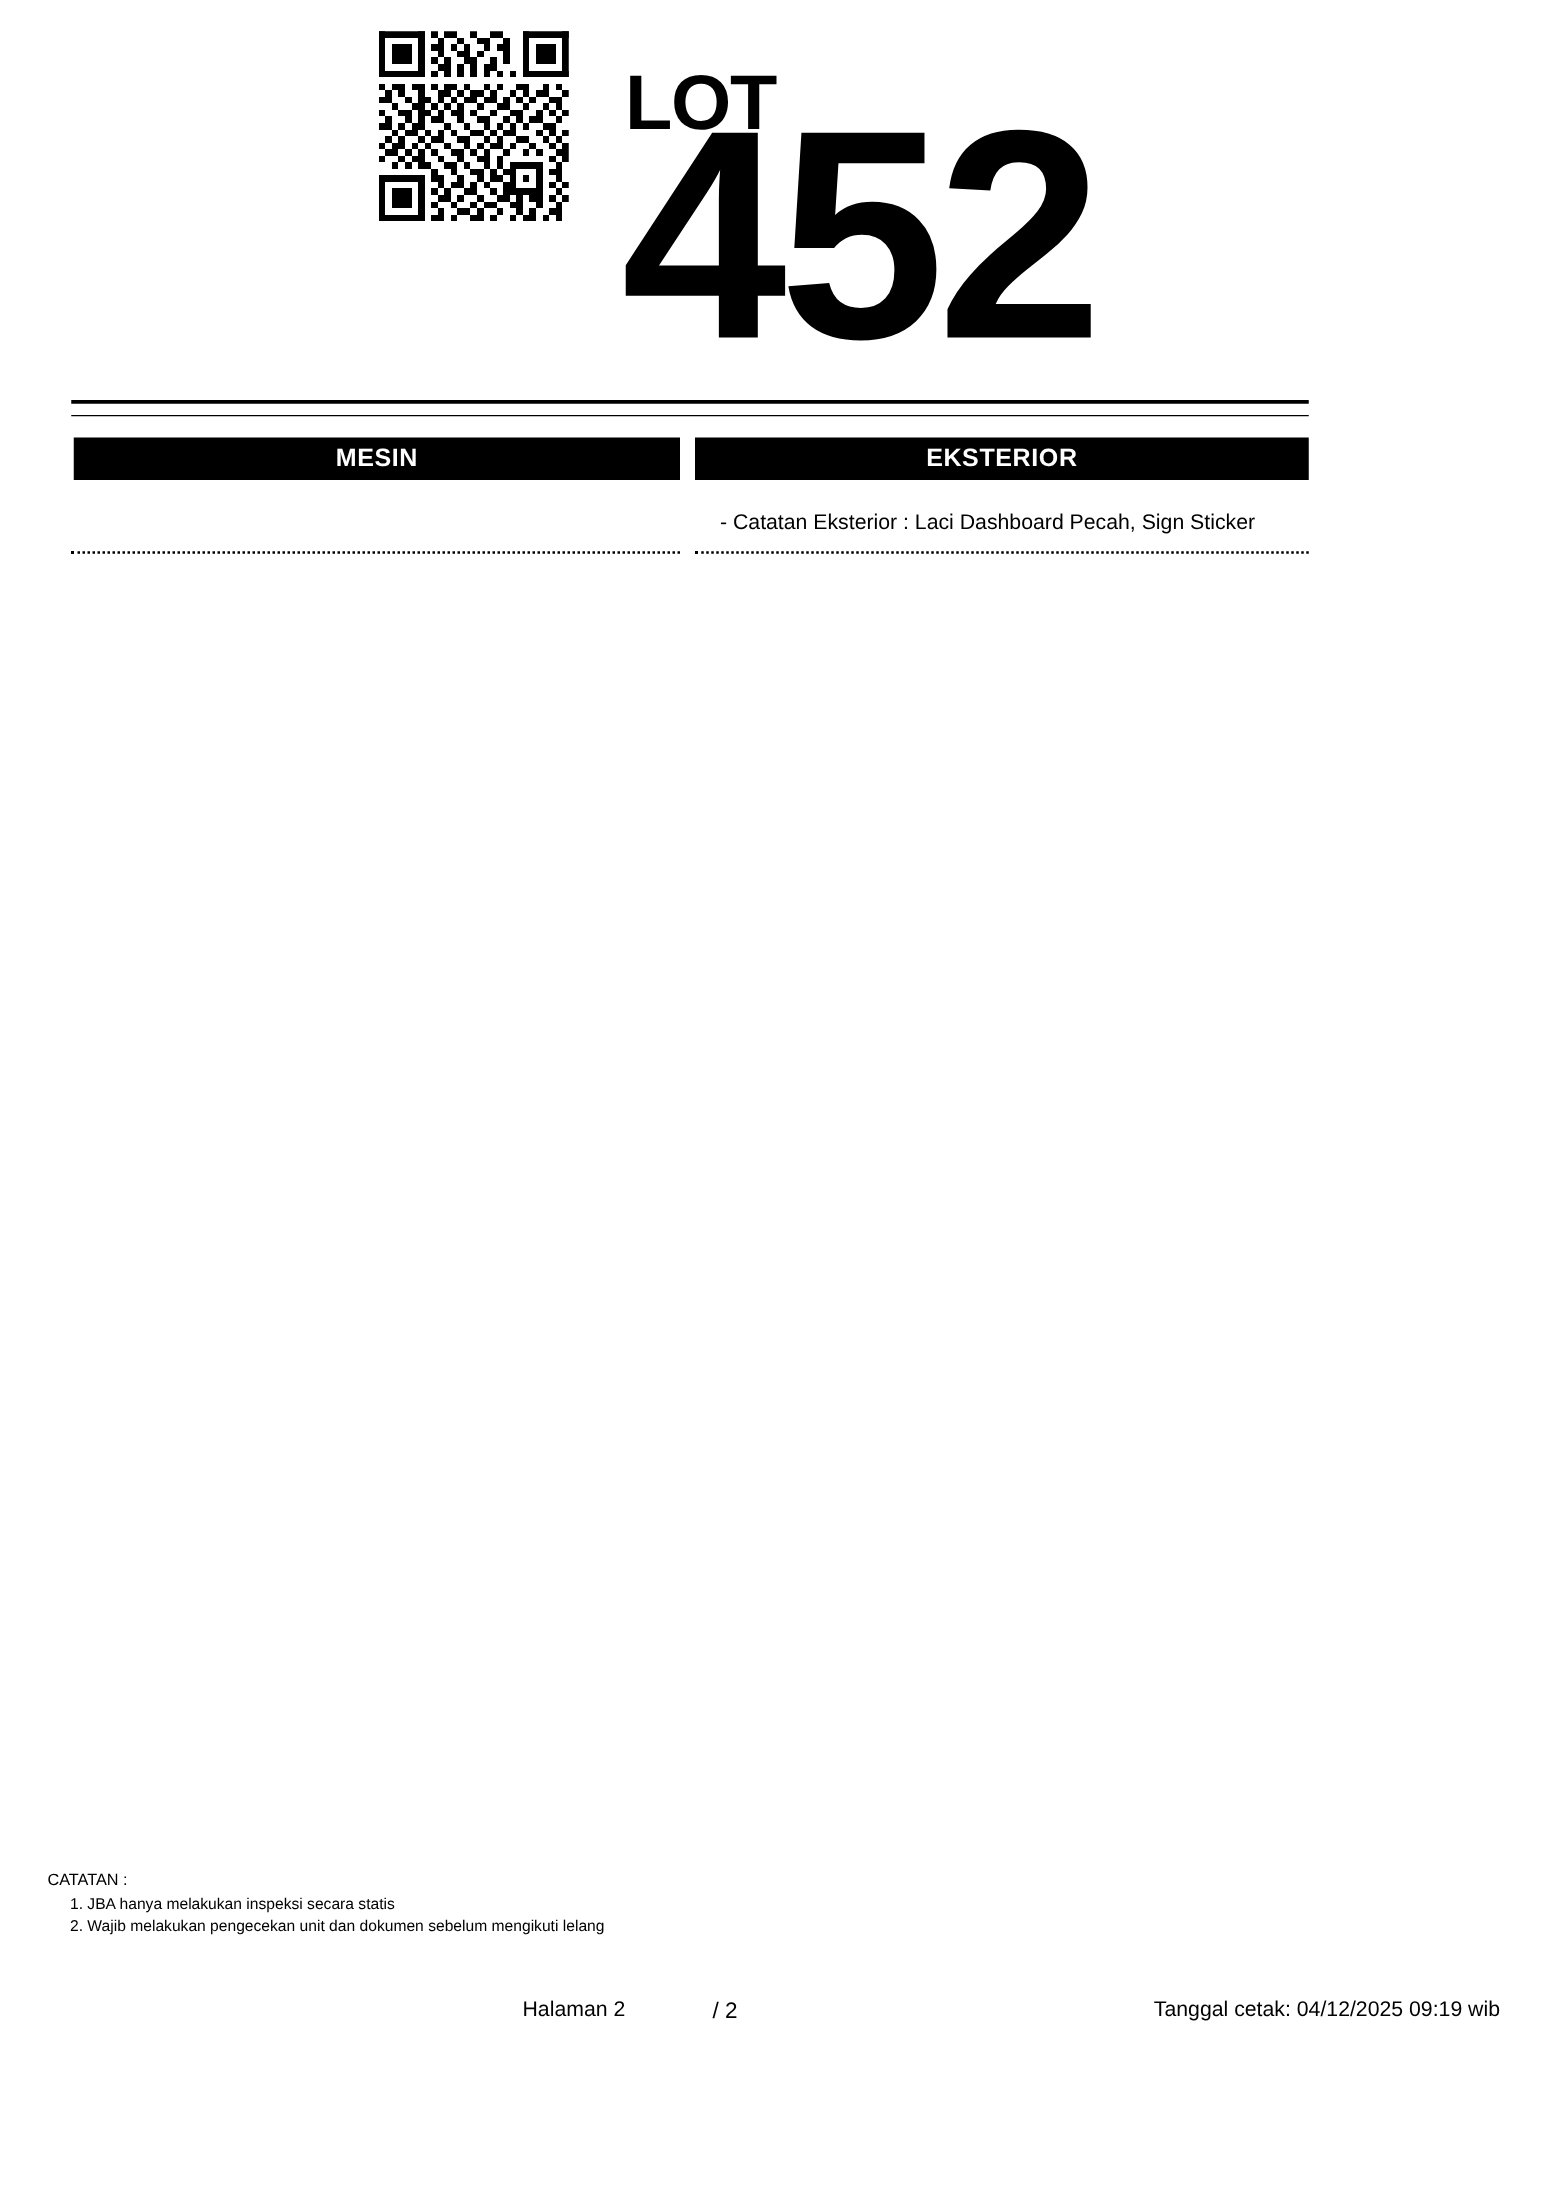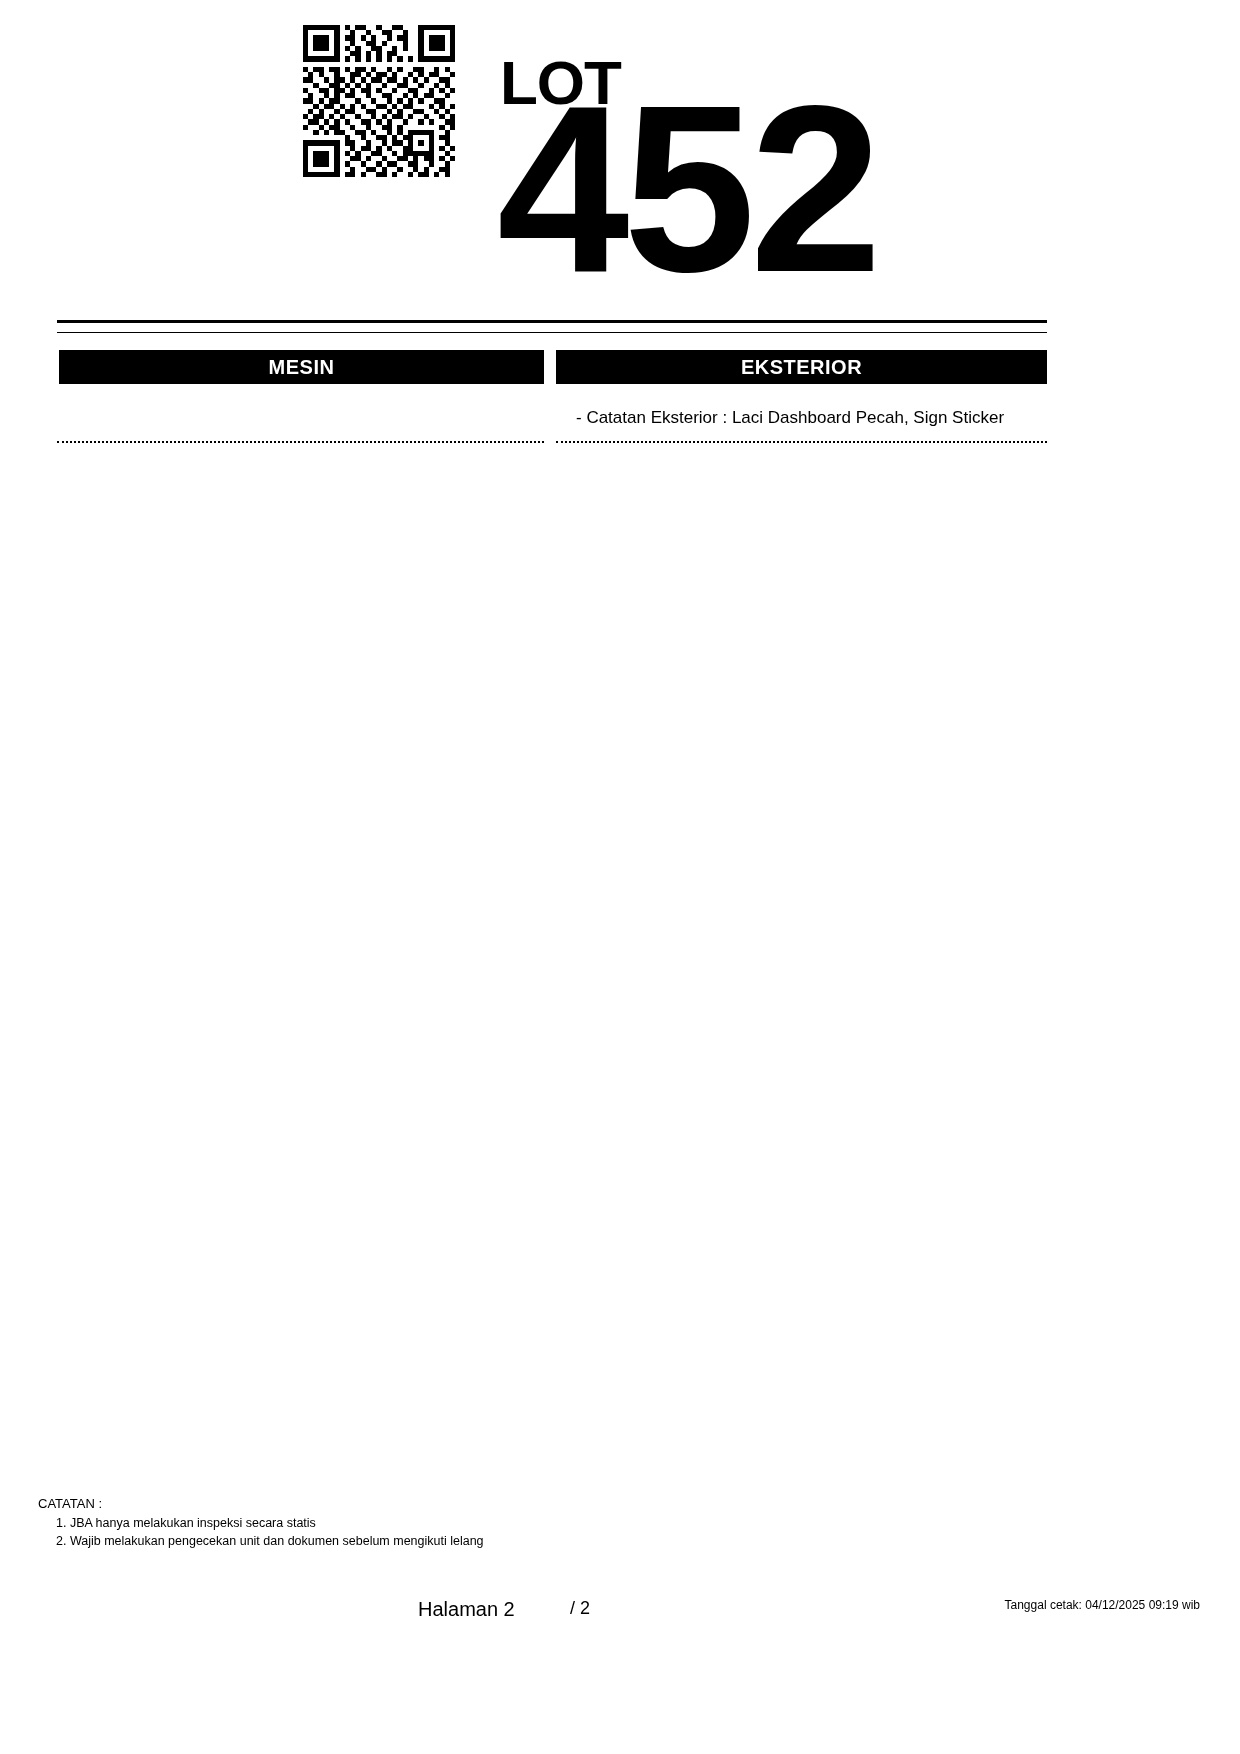--- a/index.html
+++ b/index.html
@@ -143,33 +143,33 @@
     position: absolute;
     left: 0;
     top: 1598px;
     width: 1240px;
     height: 26px;
   }
   .halaman {
     position: absolute;
     left: 418px;
     top: 0;
-    font-size: 20px;
+    font-size: 17px;
   }
   .halaman-total {
     position: absolute;
     left: 570px;
     top: 0;
     font-size: 18px;
   }
   .tanggal-cetak {
     position: absolute;
     right: 40px;
     top: 0;
-    font-size: 12px;
+    font-size: 17px;
     text-align: right;
   }
 </style>
 </head>
 <body>
 
 <div class="page">
 
   <div class="qr-wrap">
     <svg viewBox="0 0 29 29" xmlns="http://www.w3.org/2000/svg">

